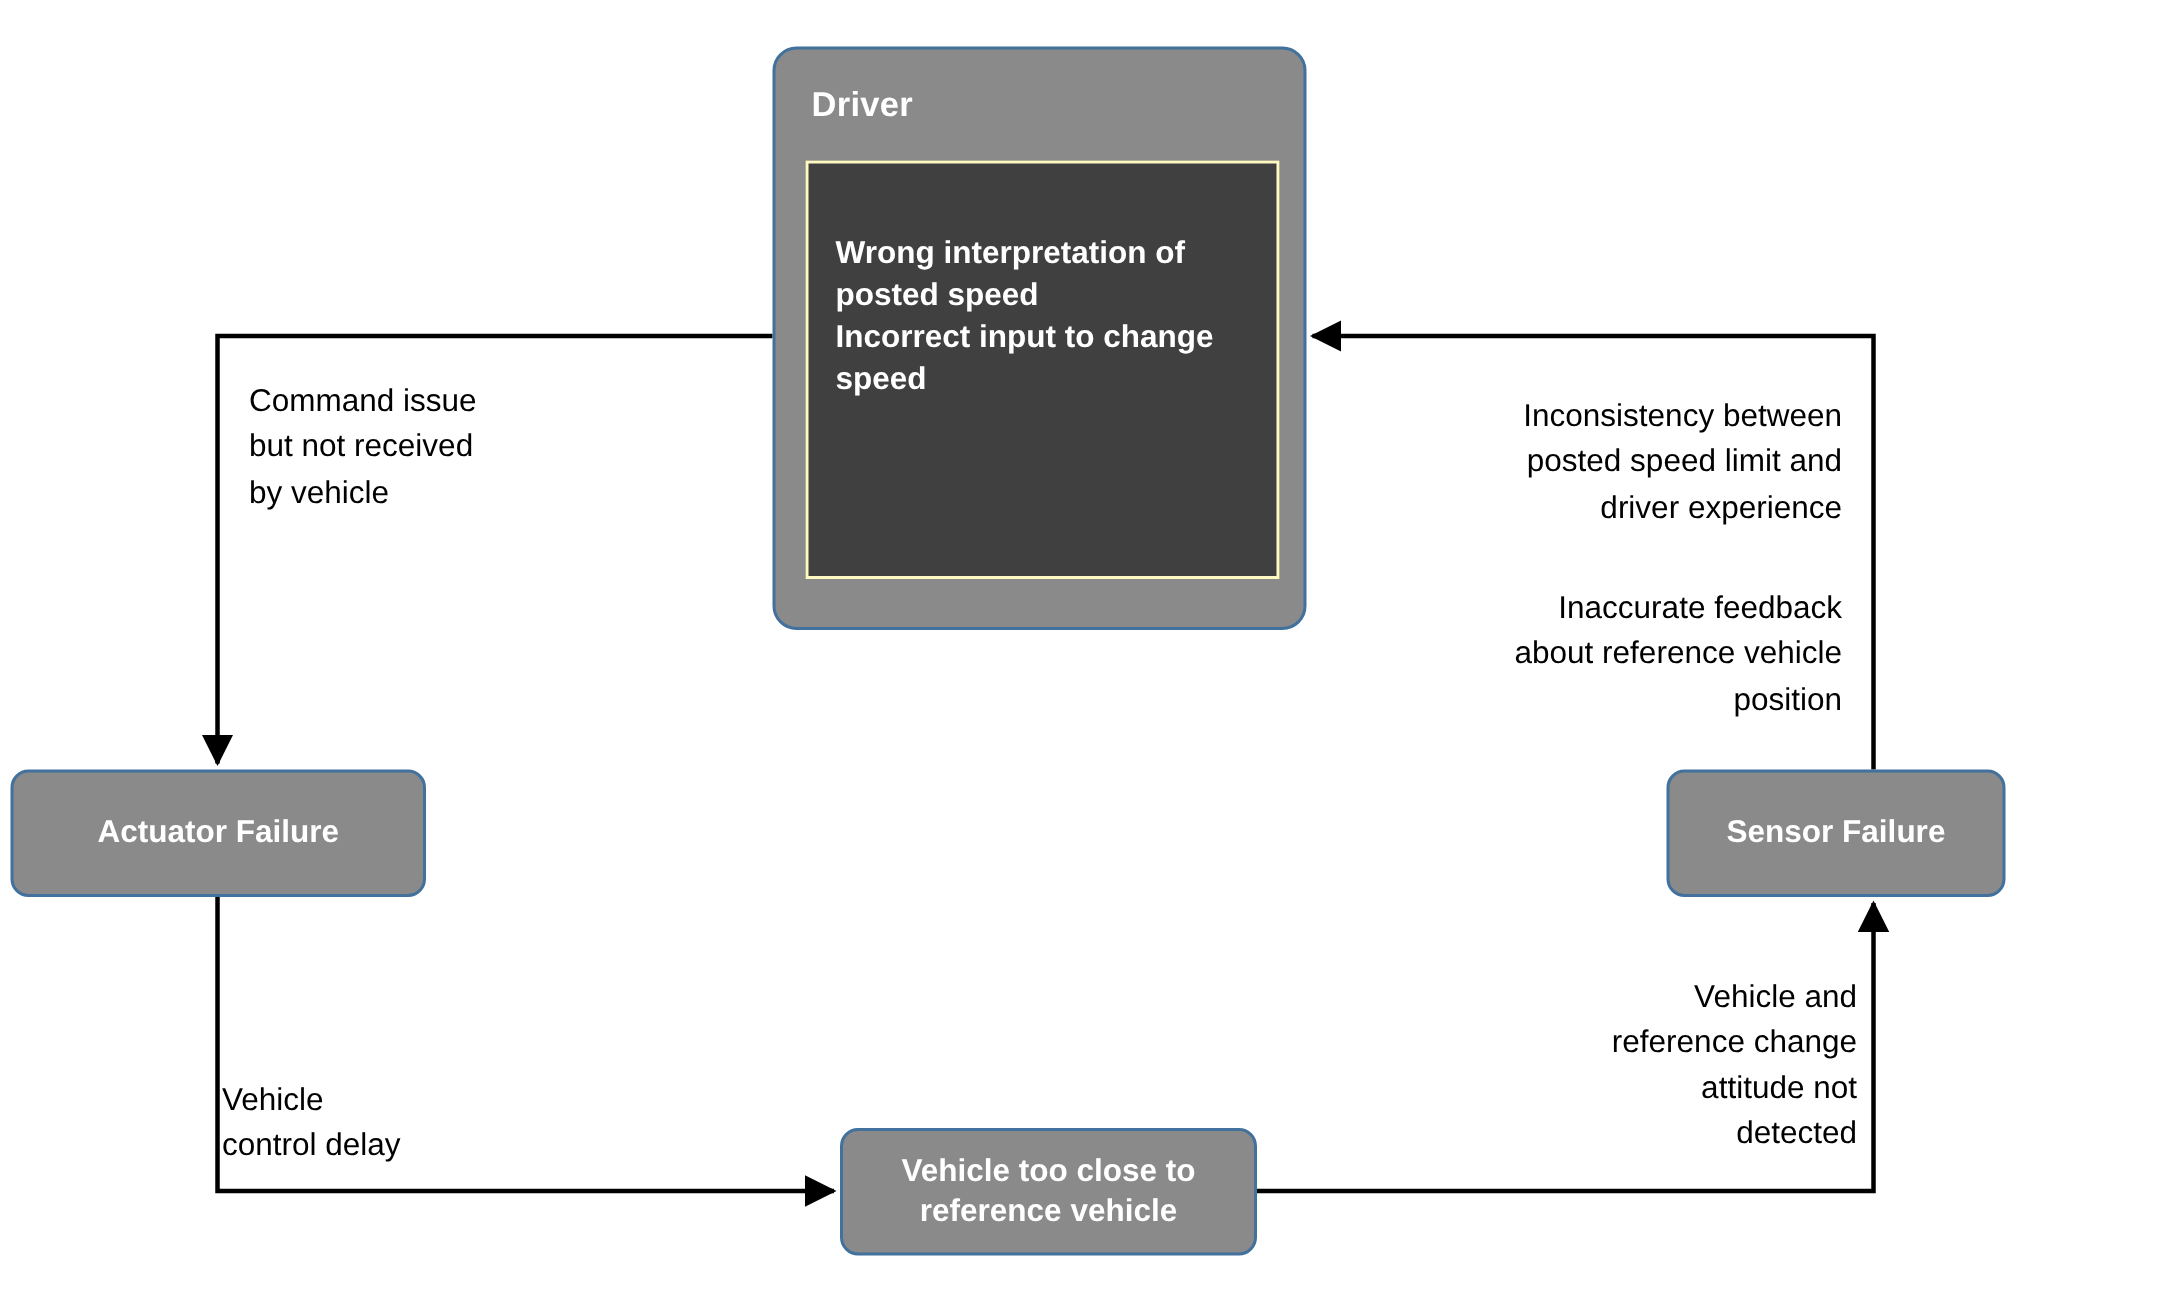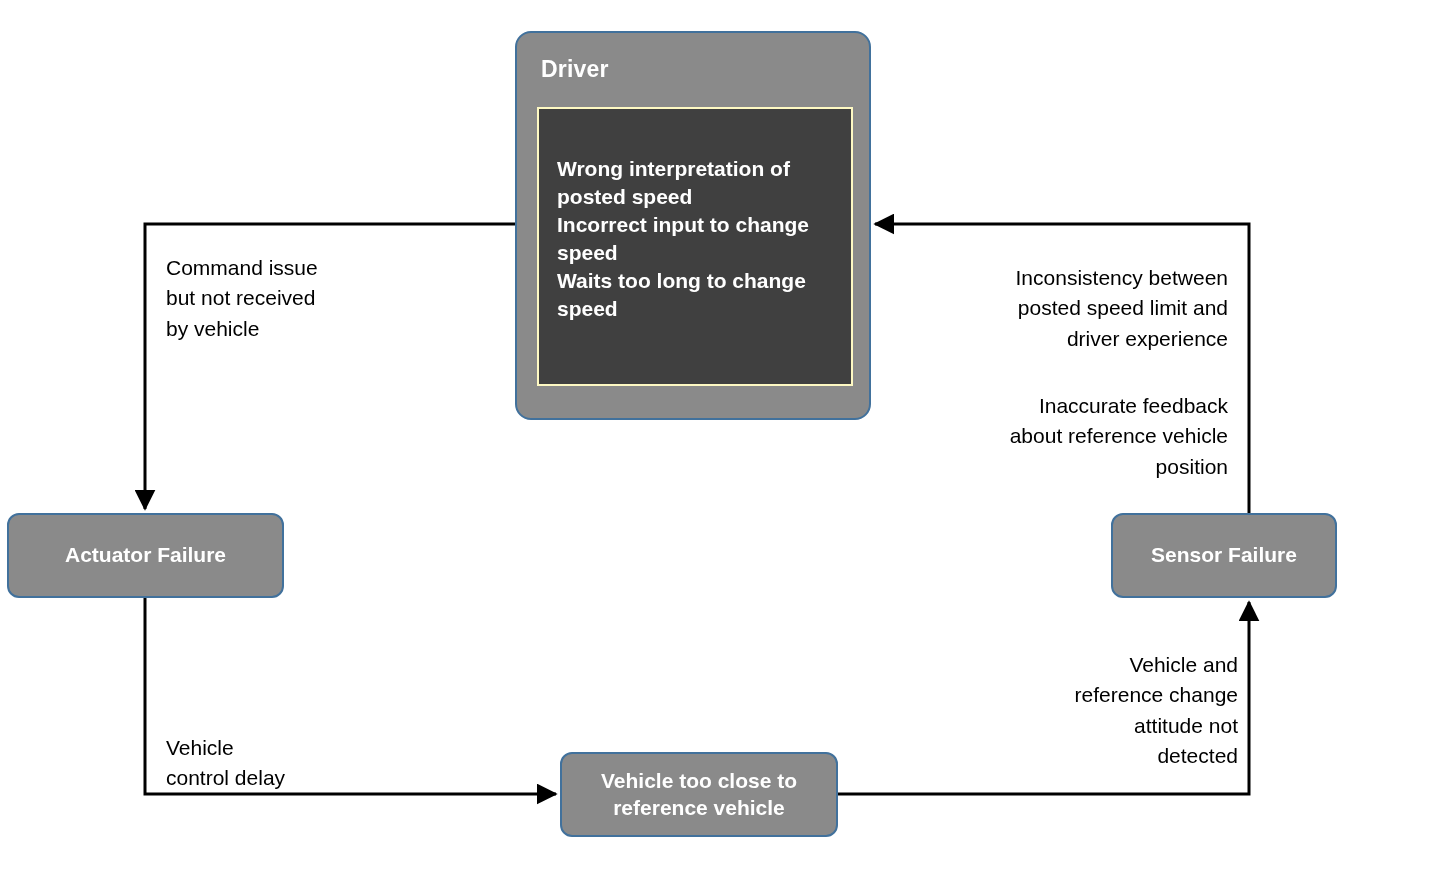--- a/index.html
+++ b/index.html
@@ -101,21 +101,21 @@
     position: absolute;
     color: #000000;
     font-size: 21px;
     line-height: 1.45;
     white-space: pre-line;
   }
   .align-left  { text-align: left; }
   .align-right { text-align: right; }
 
   #label-command-issue   { left: 166px; top: 253px; width: 260px; }
-  #label-vehicle-delay   { left: 166px; top: 719px; width: 260px; margin-top: 14px; }
+  #label-vehicle-delay   { left: 148px; top: 719px; width: 260px; }
   #label-inconsistency   { left: 940px; top: 263px; width: 288px; }
   #label-inaccurate      { left: 940px; top: 391px; width: 288px; }
   #label-attitude        { left: 980px; top: 650px; width: 258px; }
 
   #edges { position: absolute; left: 0; top: 0; }
 </style>
 </head>
 <body>
 
 <div id="canvas">
@@ -135,21 +135,20 @@
 
     <path d="M 1249 513 L 1249 224 L 875 224" fill="none" stroke="#000000" stroke-width="3" marker-end="url(#arrow)"></path>
   </svg>
 
   <div id="driver-node" class="node">
     <div id="driver-title">Driver</div>
     <div id="driver-inner">
       <div id="driver-inner-list">
         <span class="uca-item">Wrong interpretation of posted speed</span>
         <span class="uca-item">Incorrect input to change speed</span>
-        <span class="uca-item">Waits too long to change speed</span>
       </div>
     </div>
   </div>
 
   <div id="actuator-node" class="node">
     <span>Actuator Failure</span>
   </div>
 
   <div id="sensor-node" class="node">
     <span>Sensor Failure</span>

